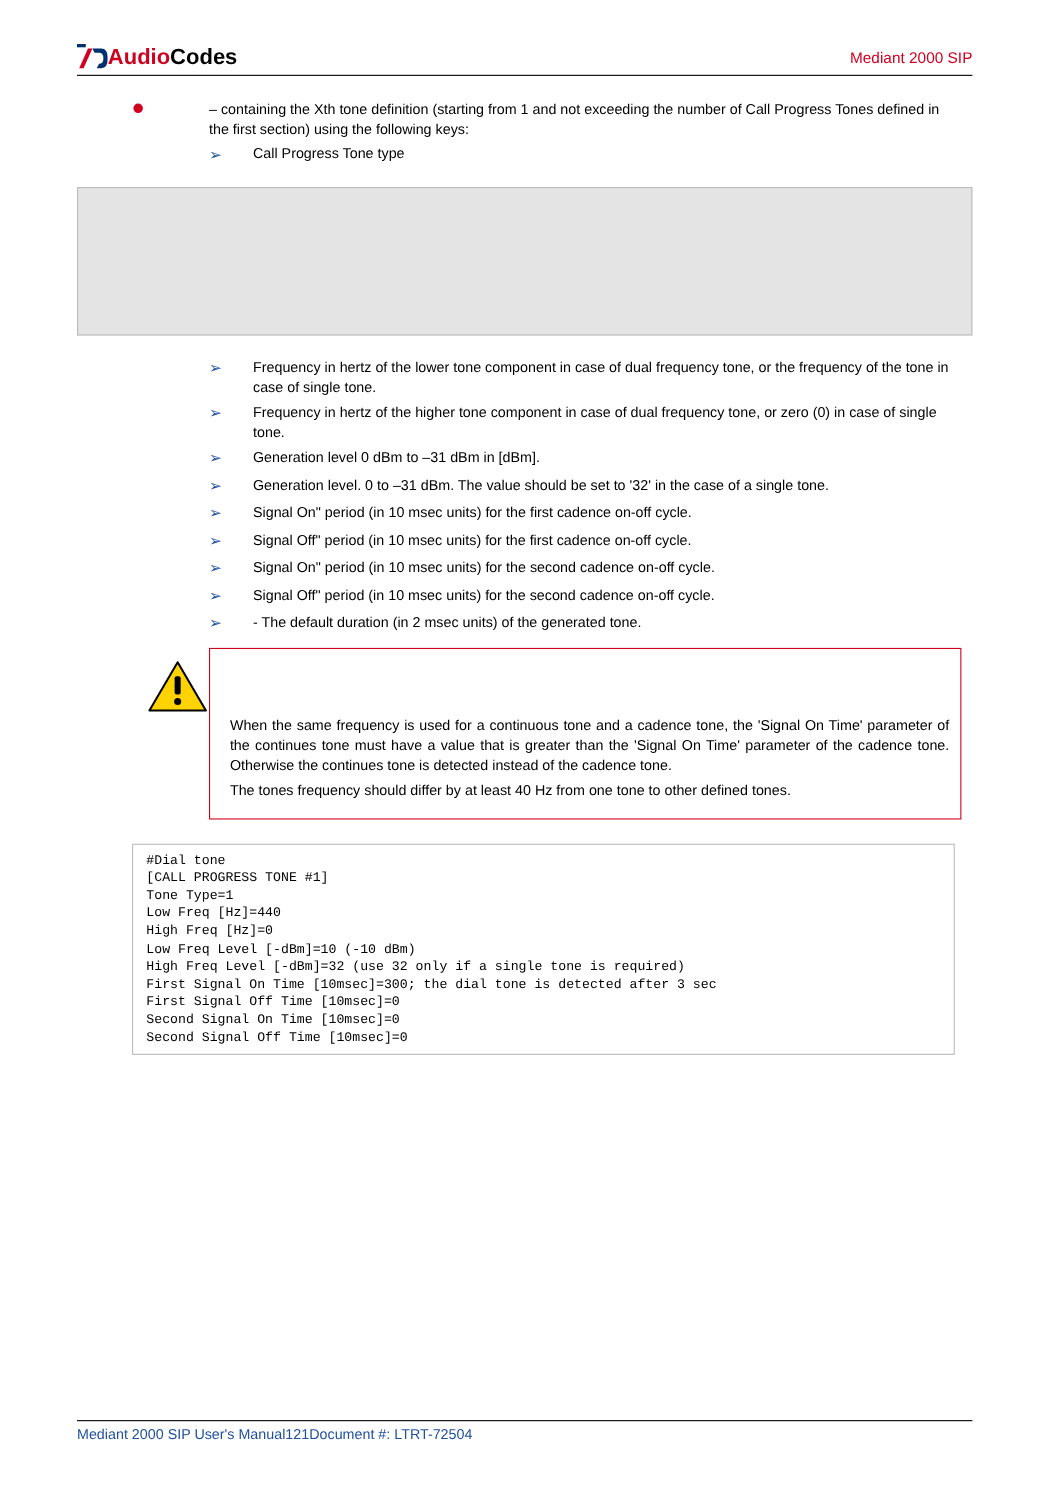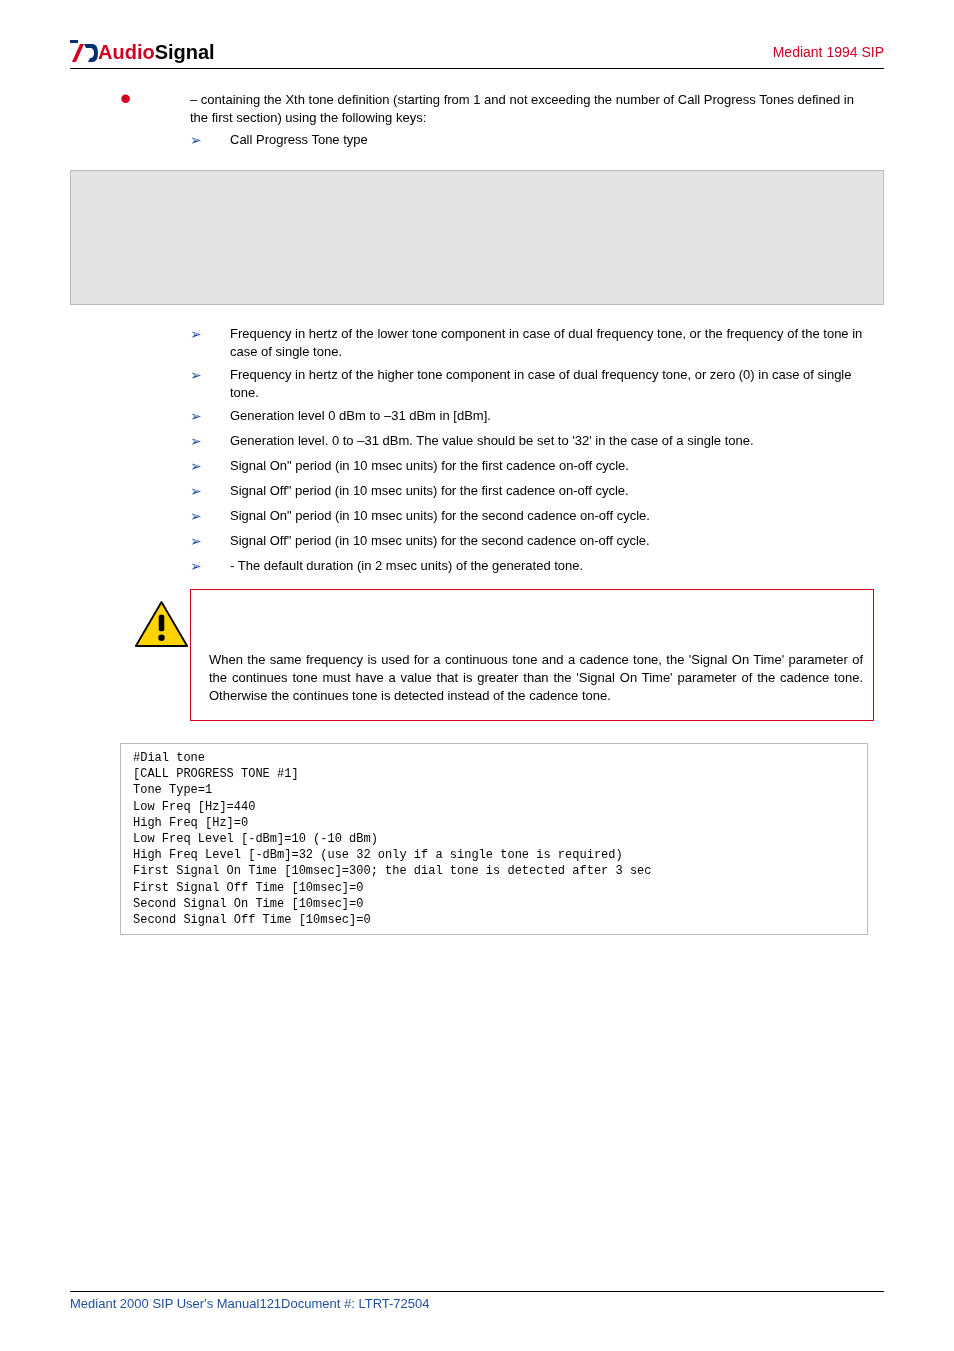--- a/index.html
+++ b/index.html
@@ -144,24 +144,24 @@
 
 <div class="page">
   <div class="header">
     <div class="logo">
       <svg class="logo-icon" viewBox="0 0 28 24">
         <path d="M2 22 L10 4 L14 4 L6 22 Z" fill="#d00020"></path>
         <path d="M14 4 L22 4 Q28 4 28 13 Q28 22 22 22 L18 22 L20 18 Q24 18 24 13 Q24 8 20 8 L16 8 Z" fill="#003070"></path>
         <rect x="0" y="0" width="8" height="3" fill="#003070"></rect>
       </svg>
       <span class="logo-text">
-        <span class="a">Audio</span><span>Signal</span>
+        <span class="a">Audio</span><span>Codes</span>
       </span>
     </div>
-    <div class="product-title">Mediant 1994 SIP</div>
+    <div class="product-title">Mediant 2000 SIP</div>
   </div>
   <hr class="hdrline">
 
   <div class="content">
 
     <div class="bullet-row">
       <div class="bullet-dot">•</div>
       <div class="bullet-text"> – containing the Xth tone definition (starting from 1 and not exceeding the number of Call Progress Tones defined in the first section) using the following keys:</div>
     </div>
 
@@ -214,20 +214,21 @@
     <div class="notebox">
       <div class="note-icon">
         <svg class="tri-warn" viewBox="0 0 60 52">
           <path d="M30 2 L58 50 L2 50 Z" fill="#ffd300" stroke="#000" stroke-width="2" stroke-linejoin="round"></path>
           <rect x="27" y="16" width="6" height="18" rx="2" fill="#000"></rect>
           <circle cx="30" cy="41" r="3.5" fill="#000"></circle>
         </svg>
       </div>
       <div class="note-body">
         <p>When the same frequency is used for a continuous tone and a cadence tone, the 'Signal On Time' parameter of the continues tone must have a value that is greater than the 'Signal On Time' parameter of the cadence tone. Otherwise the continues tone is detected instead of the cadence tone.</p>
+        <p>The tones frequency should differ by at least 40 Hz from one tone to other defined tones.</p>
       </div>
     </div>
   </div>
 
 
   <div class="codebox">#Dial tone
 [CALL PROGRESS TONE #1]
 Tone Type=1
 Low Freq [Hz]=440
 High Freq [Hz]=0

